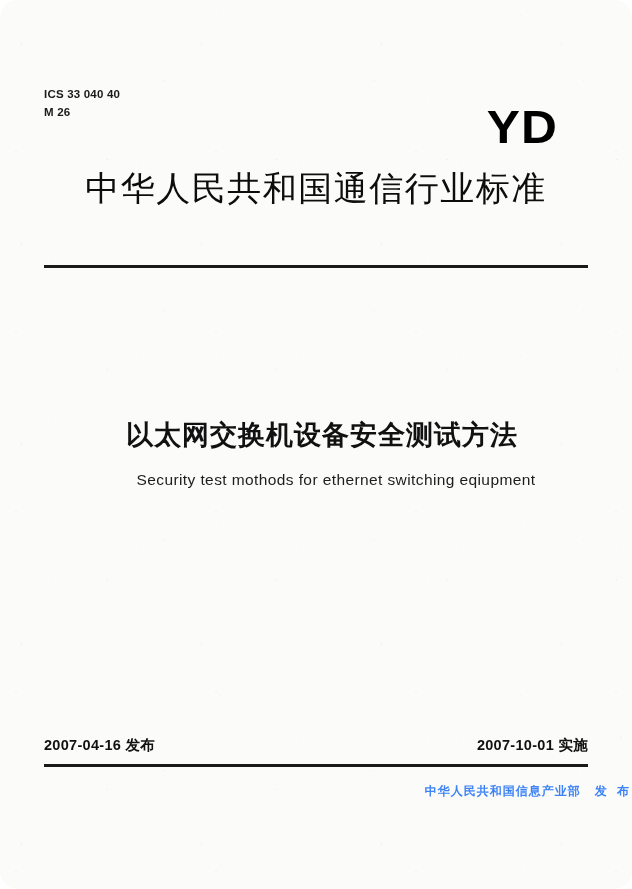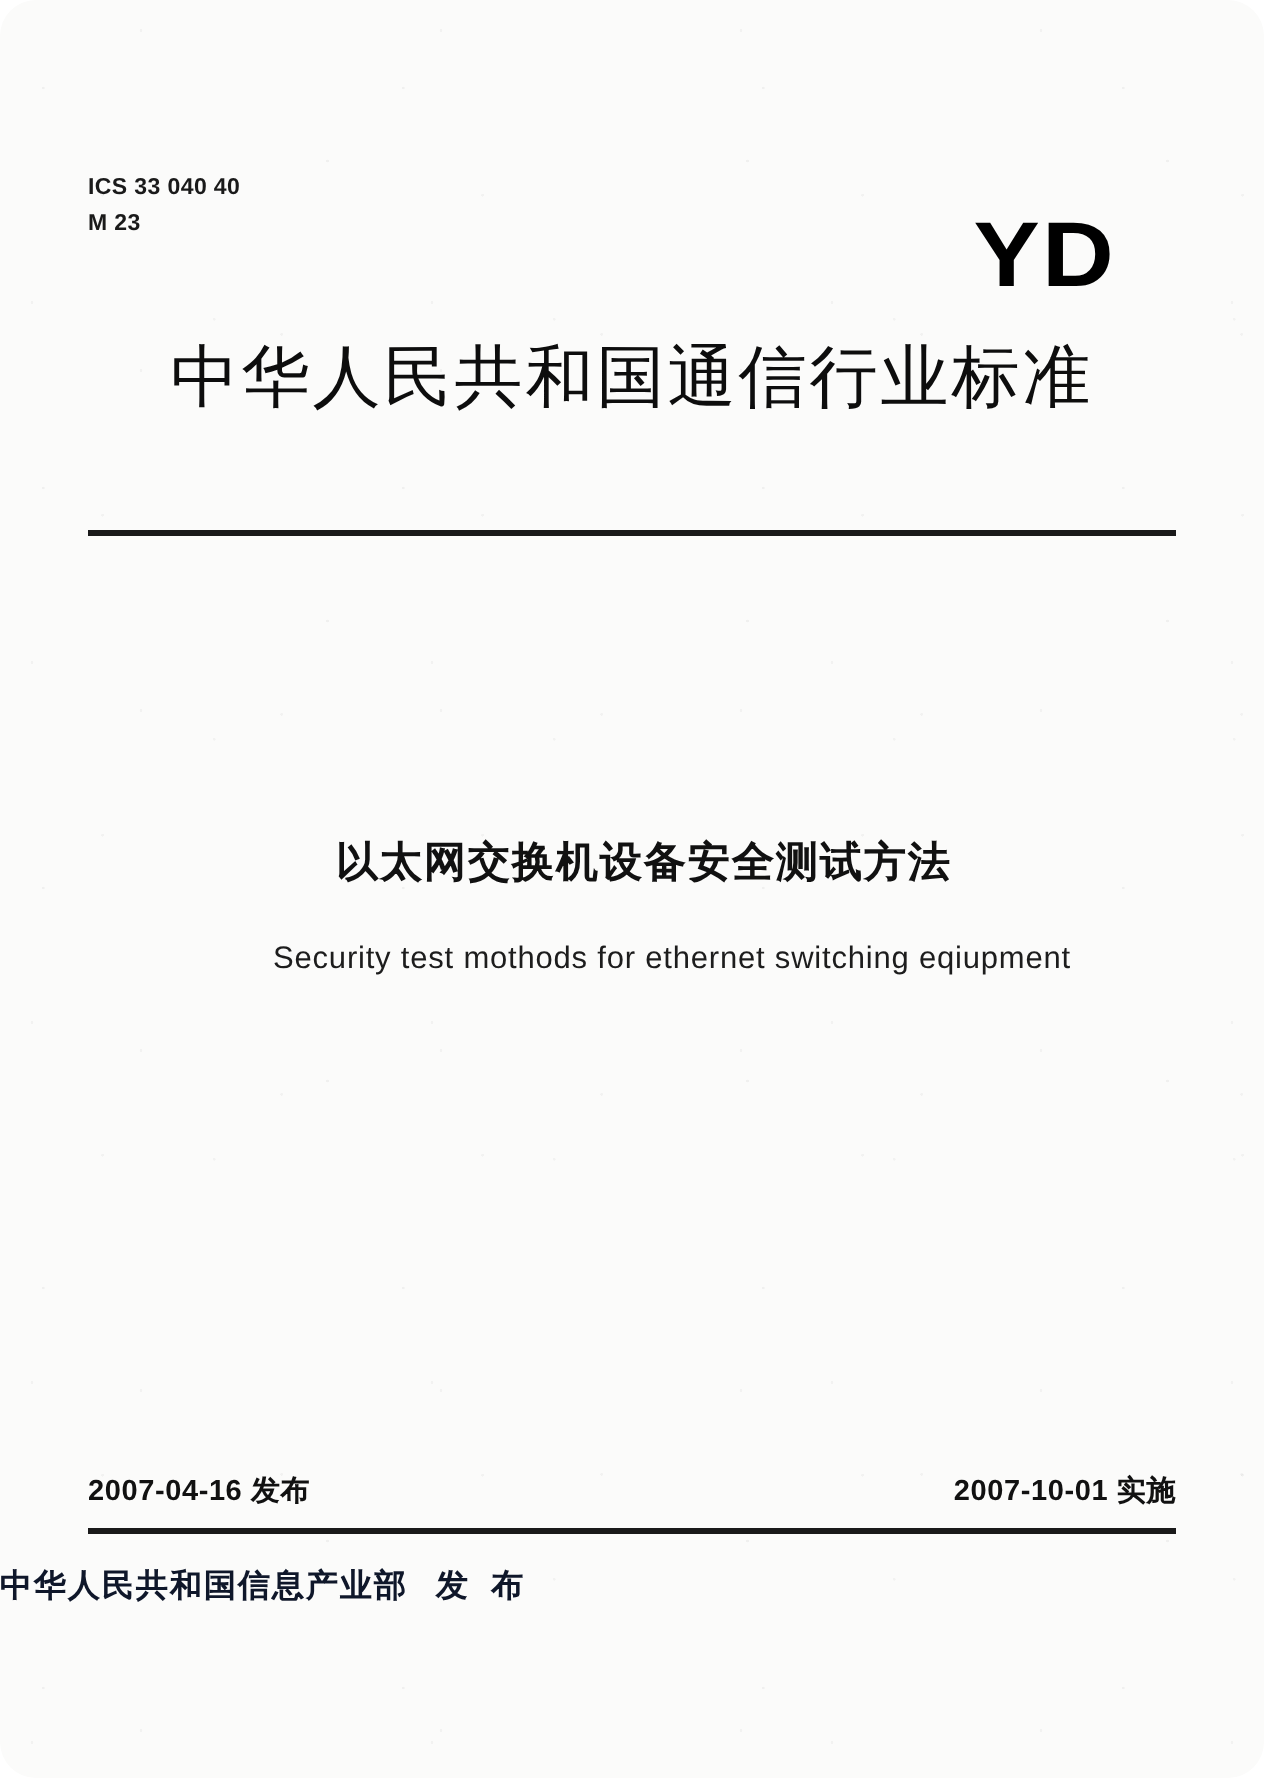--- a/index.html
+++ b/index.html
@@ -98,21 +98,21 @@
     height: 3px;
     background: #1a1a1a;
   }
 
   .doc-title-cn {
     position: absolute;
     left: 0;
     right: 0;
     top: 417px;
     text-align: center;
-    font-size: 21px;
+    font-size: 27px;
     font-weight: bold;
     letter-spacing: 1px;
     color: #111;
     font-family: "DejaVu Sans", sans-serif;
     padding-left: 12px;
   }
 
   .doc-title-en {
     position: absolute;
     left: 0;
@@ -147,41 +147,41 @@
     top: 764px;
     height: 3px;
     background: #1a1a1a;
   }
 
   .publisher {
     position: absolute;
     left: 0;
     right: 0;
     top: 783px;
-    text-align: left;
-    font-size: 16px;
+    text-align: right;
+    font-size: 12px;
     font-weight: bold;
     letter-spacing: 1px;
-    color: #0f172a;
+    color: #3b82f6;
     font-family: "DejaVu Sans", sans-serif;
   }
   .publisher .pub-verb {
     margin-left: 14px;
     letter-spacing: 3px;
   }
 </style>
 </head>
 <body>
 
 <div class="page">
   <div class="content">
 
     <div class="ics-block">
       <span class="ics-line">ICS 33 040 40</span>
-      <span class="ics-line">M 23</span>
+      <span class="ics-line">M 26</span>
     </div>
 
     <div class="yd-logo">YD</div>
 
     <div class="main-title">中华人民共和国通信行业标准</div>
 
 
     <div class="rule"></div>
 
     <div class="doc-title-cn">以太网交换机设备安全测试方法</div>

